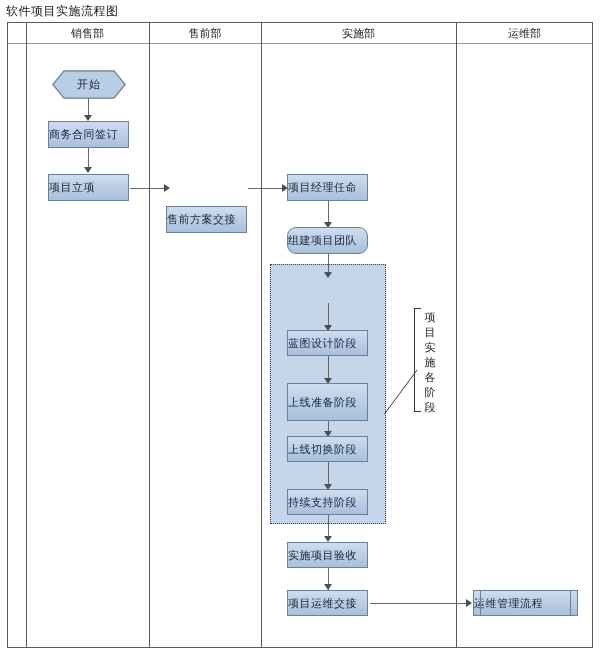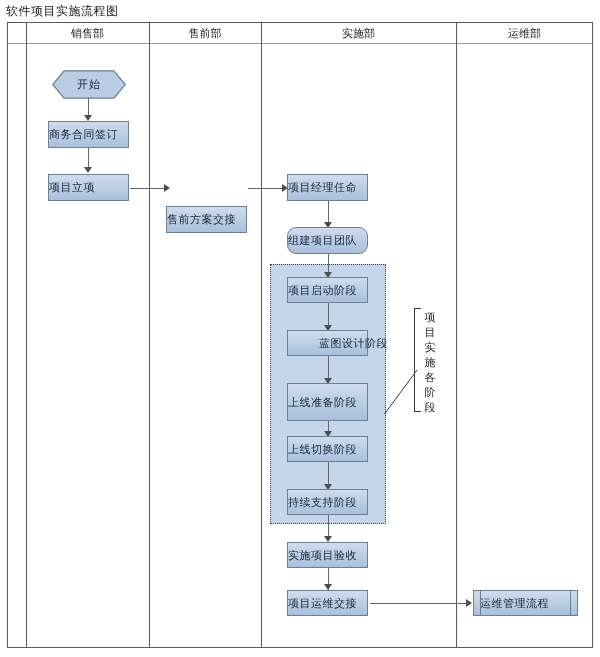--- a/index.html
+++ b/index.html
@@ -239,25 +239,22 @@
   </div>
 
   <div class="shape" style="left:287px; top:174px; width:81px; height:27px;">
     <span>项目经理任命</span>
   </div>
 
   <div class="shape" style="left:287px; top:227px; width:81px; height:27px;border-radius:9px;">
     <span>组建项目团队</span>
   </div>
 
-  <div class="shape" style="left:287px; top:277px; width:81px; height:26px;">
-    <span>项目启动阶段</span>
-  </div>
-
-  <div class="shape" style="left:287px; top:330px; width:81px; height:26px;padding-left:31px;">
+
+  <div class="shape" style="left:287px; top:330px; width:81px; height:26px;">
     <span>蓝图设计阶段</span>
   </div>
 
   <div class="shape" style="left:287px; top:383px; width:81px; height:38px;">
     <span>上线准备阶段</span>
   </div>
 
   <div class="shape" style="left:287px; top:436px; width:81px; height:26px;">
     <span>上线切换阶段</span>
   </div>
@@ -267,21 +264,21 @@
   </div>
 
   <div class="shape" style="left:287px; top:542px; width:81px; height:26px;">
     <span>实施项目验收</span>
   </div>
 
   <div class="shape" style="left:287px; top:590px; width:81px; height:26px;">
     <span>项目运维交接</span>
   </div>
 
-  <div class="shape predef" style="left:473px; top:590px; width:105px; height:26px;padding-left:6px;">
+  <div class="shape predef" style="left:473px; top:590px; width:105px; height:26px;">
     <div class="bar" style="left:6px;"></div>
     <div class="bar" style="right:6px;"></div>
     <span>运维管理流程</span>
   </div>
 
   <svg class="anno-leader" style="left:384px; top:330px;" width="34" height="85" viewBox="0 0 34 85">
     <line x1="0.5" y1="84" x2="33" y2="40" stroke="#3a3a3a" stroke-width="1"></line>
   </svg>
 
   <div class="anno-bracket" style="left:414px; top:308px; height:104px;"></div>

